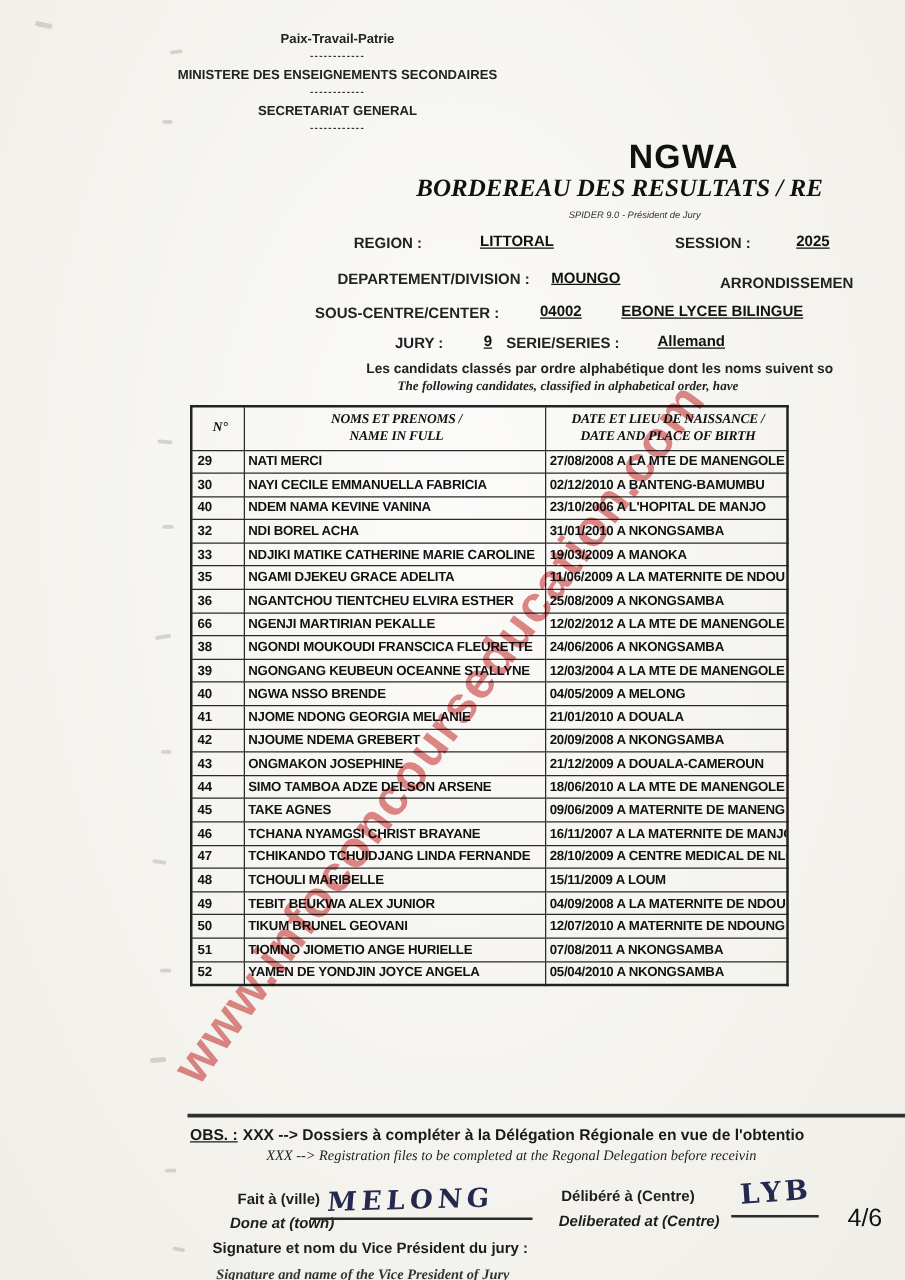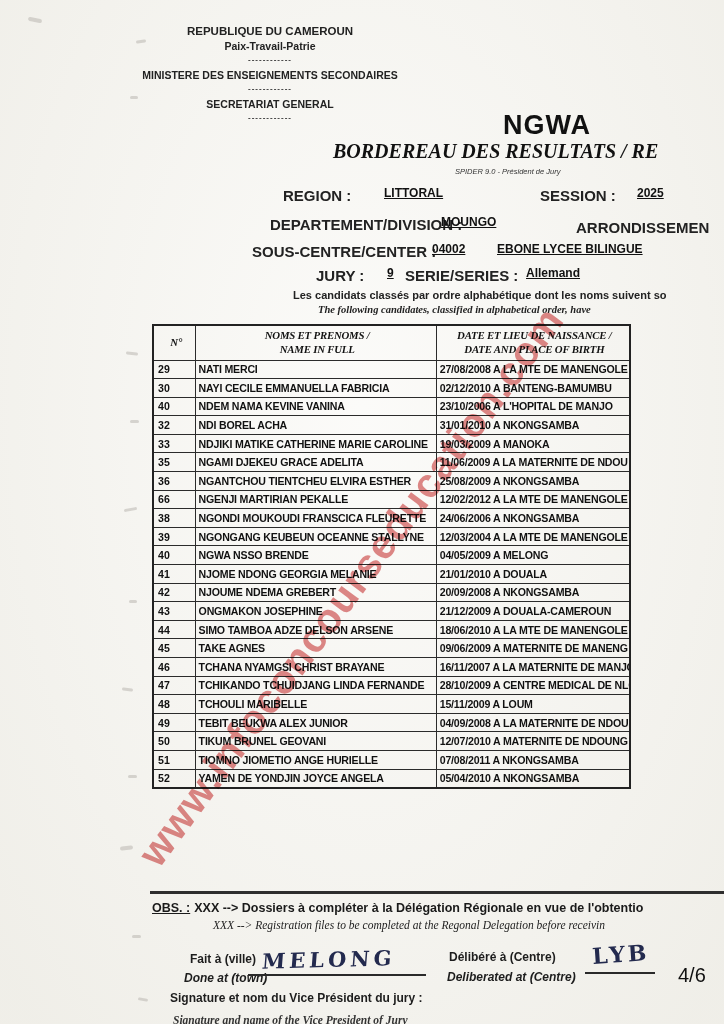--- a/index.html
+++ b/index.html
@@ -19,21 +19,21 @@
   #letterhead .l1 { font-size:11.5px; }
   #letterhead .l2 { font-size:10.5px; }
   #letterhead .dash { font-size:8px; letter-spacing:1px; color:#333; line-height:12px; }
   #letterhead .l3 { font-size:10.5px; margin-top:2px; }
 
   #decc-title { left:503px; top:110px; font-size:27px; font-weight:bold; letter-spacing:1px; color:#111; }
   #doc-title { left:333px; top:140px; font-size:20px; font-weight:bold; font-style:italic; font-family:"Liberation Serif", serif; white-space:nowrap; color:#111; }
   #doc-subtitle { left:455px; top:167px; font-size:7.5px; font-style:italic; color:#333; }
 
   
-  .lbl { font-size:15px; font-weight:bold; color:#222; }
+  .lbl { font-size:12px; font-weight:bold; color:#222; }
   .val { font-size:12px; font-weight:bold; text-decoration:underline; color:#111;padding-left:27px; }
 
   
   #note-fr { left:293px; top:289px; font-size:11px; font-weight:bold; white-space:nowrap; color:#222; }
   #note-en { left:318px; top:304px; font-size:10.5px; font-weight:bold; font-style:italic; font-family:"Liberation Serif", serif; white-space:nowrap; color:#222;text-align:right; }
 
   
   #results-table { left:152px; top:324px; width:479px; border-collapse:collapse; table-layout:fixed; }
   #results-table th, #results-table td { border:1px solid #2b2b2b; overflow:hidden; }
   #results-table { border:2px solid #222; }
@@ -76,21 +76,20 @@
 
   
   .speck { position:absolute; background:#b9b7b0; opacity:0.55; border-radius:2px; }
 </style>
 </head>
 <body>
 
 <div id="page">
 
   <div id="letterhead" class="abs">
-    <div class="l1">REPUBLIQUE DU CAMEROUN</div>
     <div class="l2">Paix-Travail-Patrie</div>
     <div class="dash">------------</div>
     <div class="l3">MINISTERE DES ENSEIGNEMENTS SECONDAIRES</div>
     <div class="dash">------------</div>
     <div class="l3">SECRETARIAT GENERAL</div>
     <div class="dash">------------</div>
   </div>
 
   <div id="decc-title" class="abs">NGWA</div>
   <div id="doc-title" class="abs">BORDEREAU DES RESULTATS / RE</div>

